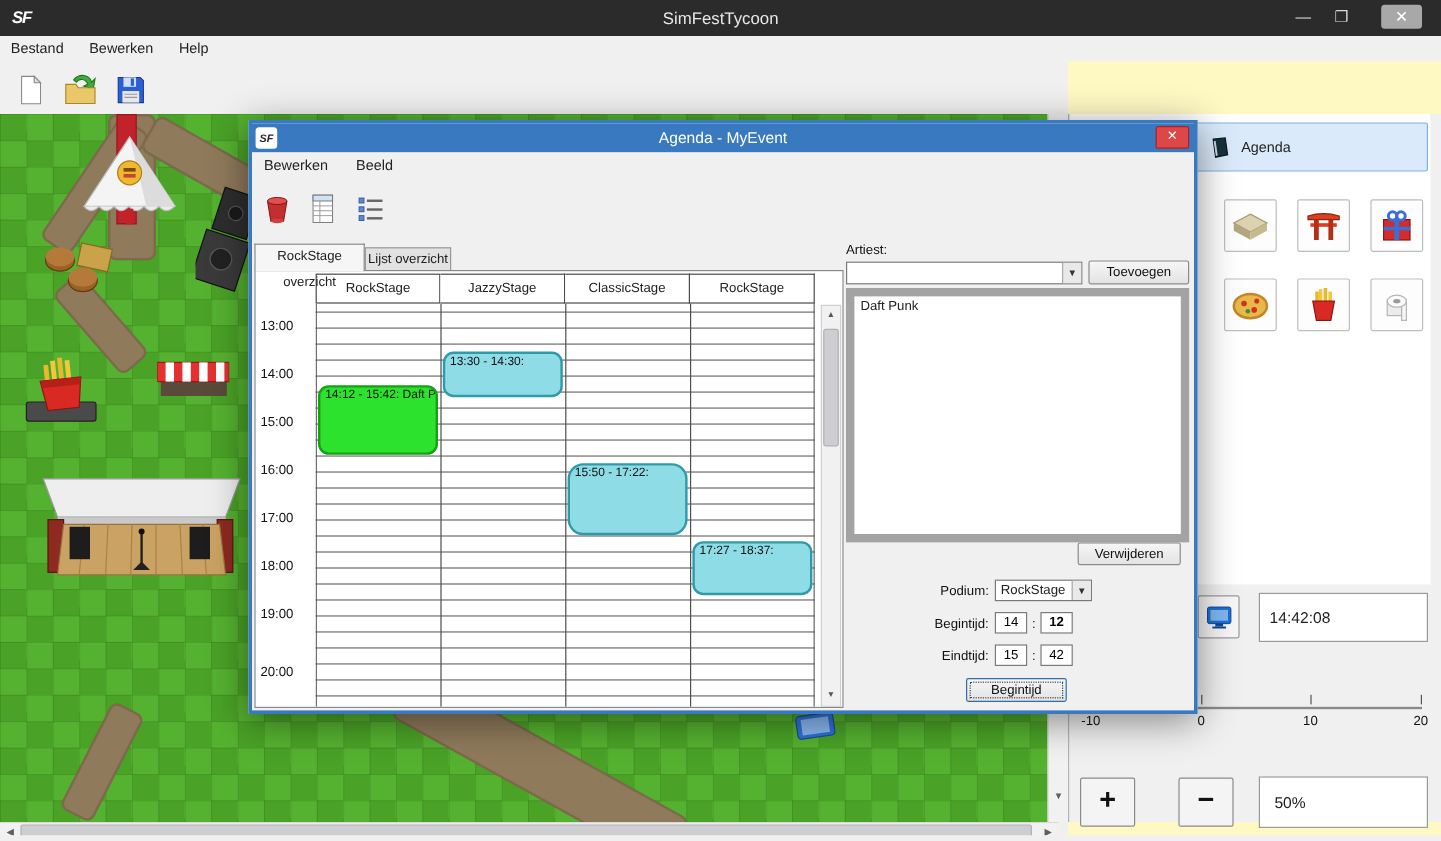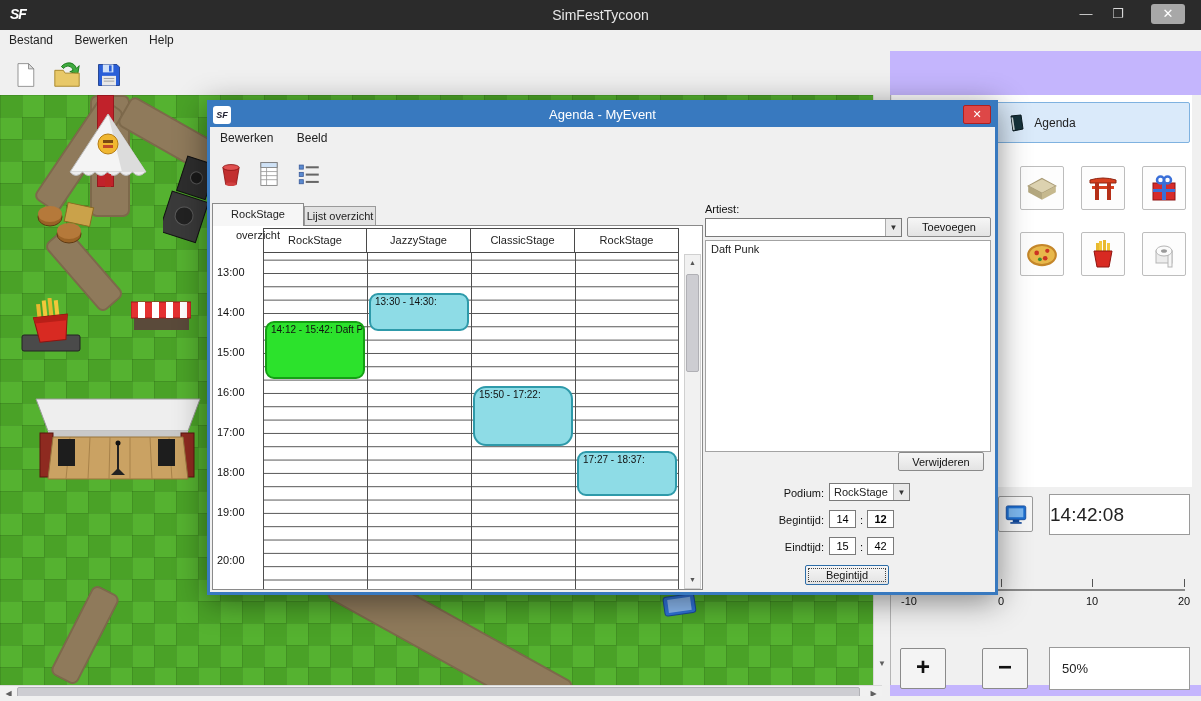--- a/index.html
+++ b/index.html
@@ -1,18 +1,18 @@
 <!DOCTYPE html>
 <html lang="nl"><head>
 <meta charset="utf-8">
 <style>
   *{margin:0;padding:0;box-sizing:border-box;}
   html,body{width:1201px;height:701px;overflow:hidden;}
   body{font-family:"Liberation Sans",sans-serif;font-size:12px;color:#222;background:#f0f0f0;}
-  .app{position:relative;width:1201px;height:696px;overflow:hidden;background:#c4b5fd;}
+  .app{position:relative;width:1201px;height:696px;overflow:hidden;background:#fef9c3;}
 
   
   .titlebar{position:absolute;left:0;top:0;width:1201px;height:30px;background:#2b2b2b;}
   .tb-logo{position:absolute;left:10px;top:6px;color:#fff;font-weight:bold;font-style:italic;font-size:14px;letter-spacing:-1px;}
   .tb-title{position:absolute;left:0;right:0;top:7px;text-align:center;color:#e8e8e8;font-size:14px;}
   .win-btn{position:absolute;top:4px;width:26px;height:20px;line-height:19px;text-align:center;color:#d8d8d8;font-size:13px;cursor:default;}
   .win-min{right:102px;} .win-max{right:70px;}
   .win-close{right:16px;width:34px;background:#a8a8a8;border-radius:3px;color:#fff;}
 
   
@@ -42,21 +42,21 @@
   .hscroll .scroll-btn{top:0;height:15px;width:17px;line-height:15px;font-size:8px;}
   .hscroll .thumb{position:absolute;left:17px;top:1px;width:843px;height:13px;background:#cdcdd2;border:1px solid #b1b1b6;border-radius:2px;}
   .corner{position:absolute;left:882px;top:685px;width:8px;height:16px;background:#f0f0f0;}
 
   
   .sidebar{position:absolute;left:890px;top:95px;width:311px;height:590px;background:#f0f0f0;border-left:1px solid #b4b4b4;}
   .side-white{position:absolute;left:1px;top:0;width:300px;height:392px;background:#ffffff;}
   .agenda-btn{position:absolute;left:3px;top:7px;width:296px;height:41px;background:#daeafa;border:1px solid #7fb2e0;border-radius:2px;display:flex;align-items:center;justify-content:center;gap:8px;font-size:12px;cursor:default;}
   .item-btn{position:absolute;width:44px;height:44px;background:#fdfdfd;border:1px solid #bdbdbd;border-radius:2px;display:flex;align-items:center;justify-content:center;cursor:default;}
   .screen-btn{position:absolute;left:107px;top:401px;width:35px;height:36px;background:#f6f6f6;border:1px solid #9a9a9a;border-radius:2px;display:flex;align-items:center;justify-content:center;}
-  .clock-box{position:absolute;left:158px;top:399px;width:141px;height:41px;background:#fff;border:1px solid #9a9a9a;font-size:19px;line-height:39px;padding-left:0;}
+  .clock-box{position:absolute;left:158px;top:399px;width:141px;height:41px;background:#fff;border:1px solid #9a9a9a;font-size:13px;line-height:39px;padding-left:8px;}
   .slider{position:absolute;left:0;top:470px;width:311px;height:60px;}
   .slider-track{position:absolute;left:15px;top:24px;width:279px;height:2px;background:#8a8a8a;}
   .slider-tick{position:absolute;top:14px;width:1px;height:8px;background:#555;}
   .slider-lbl{position:absolute;top:30px;font-size:11px;transform:translateX(-50%);color:#111;}
   .zoom-btn{position:absolute;top:553px;width:46px;height:41px;background:#f4f4f4;border:1px solid #8a8a8a;border-radius:2px;font-size:24px;font-weight:bold;text-align:center;line-height:36px;color:#111;}
   .zoom-box{position:absolute;left:158px;top:552px;width:141px;height:43px;background:#fff;border:1px solid #9a9a9a;font-size:13px;line-height:41px;padding-left:12px;}
 
   
   .dialog{position:absolute;left:207px;top:100px;width:791px;height:495px;background:#f0f0f0;border:3px solid #3879bf;box-shadow:0 6px 30px rgba(0,0,0,0.45);}
   .dlg-titlebar{position:absolute;left:0;top:0;width:785px;height:24px;background:#3879bf;}
@@ -83,21 +83,21 @@
   .tl-event{position:absolute;border:2px solid;border-radius:9px;font-size:10px;padding:1px 4px;overflow:hidden;white-space:nowrap;color:#111;z-index:3;}
   .tl-scroll{position:absolute;left:471px;top:28px;width:17px;height:335px;background:#f1f1f1;border:1px solid #d0d0d0;}
   .tl-scroll .arr{position:absolute;left:0;width:15px;height:16px;line-height:16px;text-align:center;font-size:7px;color:#555;background:#f1f1f1;}
   .tl-thumb{position:absolute;left:1px;top:19px;width:13px;height:98px;background:#cdcdd2;border:1px solid #b0b0b5;border-radius:2px;}
 
   .dlg-label{position:absolute;font-size:11px;color:#111;}
   .combo{position:absolute;background:#fff;border:1px solid #7a7a7a;font-size:11px;}
   .combo .val{position:absolute;left:4px;top:2px;right:18px;overflow:hidden;white-space:nowrap;}
   .combo .arrow{position:absolute;right:0;top:0;bottom:0;width:16px;background:#e9e9e9;border-left:1px solid #aaa;text-align:center;font-size:8px;color:#333;line-height:17px;}
   .btn{position:absolute;background:linear-gradient(#f6f6f6,#e3e3e3);border:1px solid #8a8a8a;border-radius:2px;font-size:11px;text-align:center;color:#111;}
-  .listbox{position:absolute;left:495px;top:137px;width:286px;height:212px;background:#fff;border:1px solid #a3a3a3;overflow:hidden;}
+  .listbox{position:absolute;left:495px;top:137px;width:286px;height:212px;background:#fff;border:7px solid #a3a3a3;overflow:hidden;}
   .list-item{padding:2px 5px;font-size:11px;}
   .tinput{position:absolute;width:27px;height:18px;border:1px solid #7a7a7a;background:#fff;font-size:11px;text-align:center;font-family:"Liberation Sans",sans-serif;}
   .apply-focus{border:1px solid #2d6da8;outline:1px dotted #444;outline-offset:-4px;}
 </style>
 </head>
 <body>
 
 <div class="app">
 
   <div class="titlebar">

